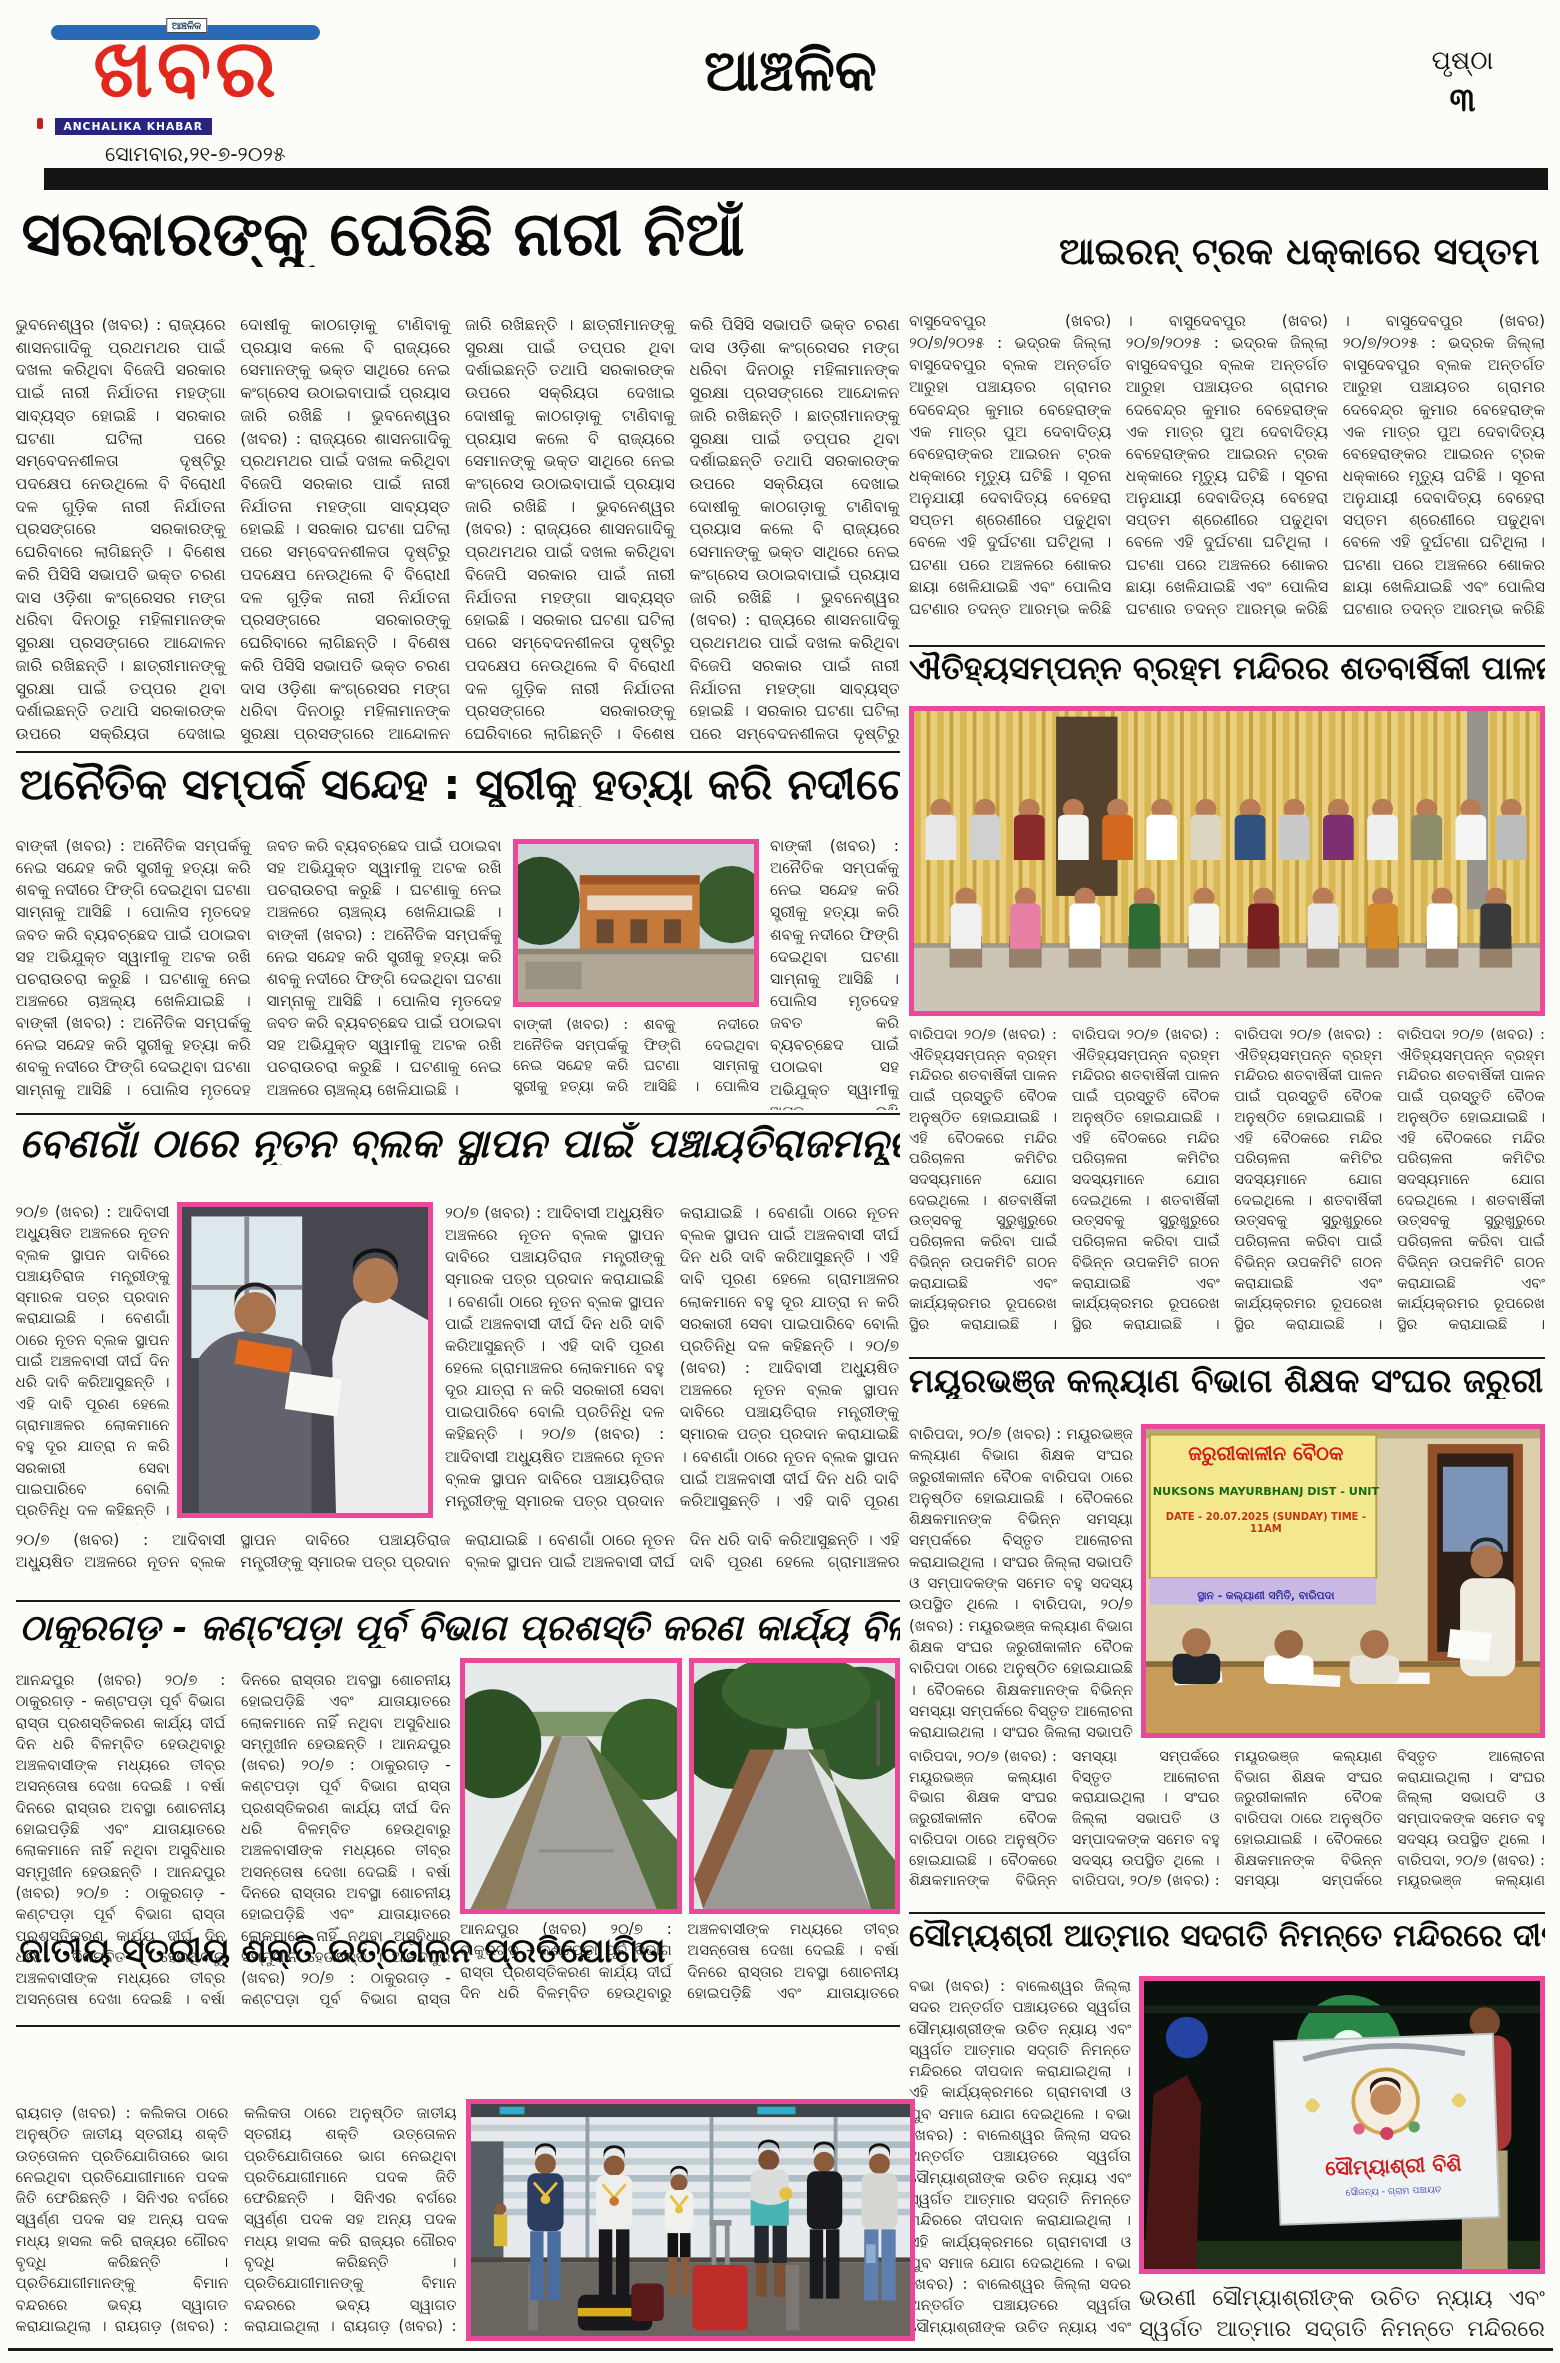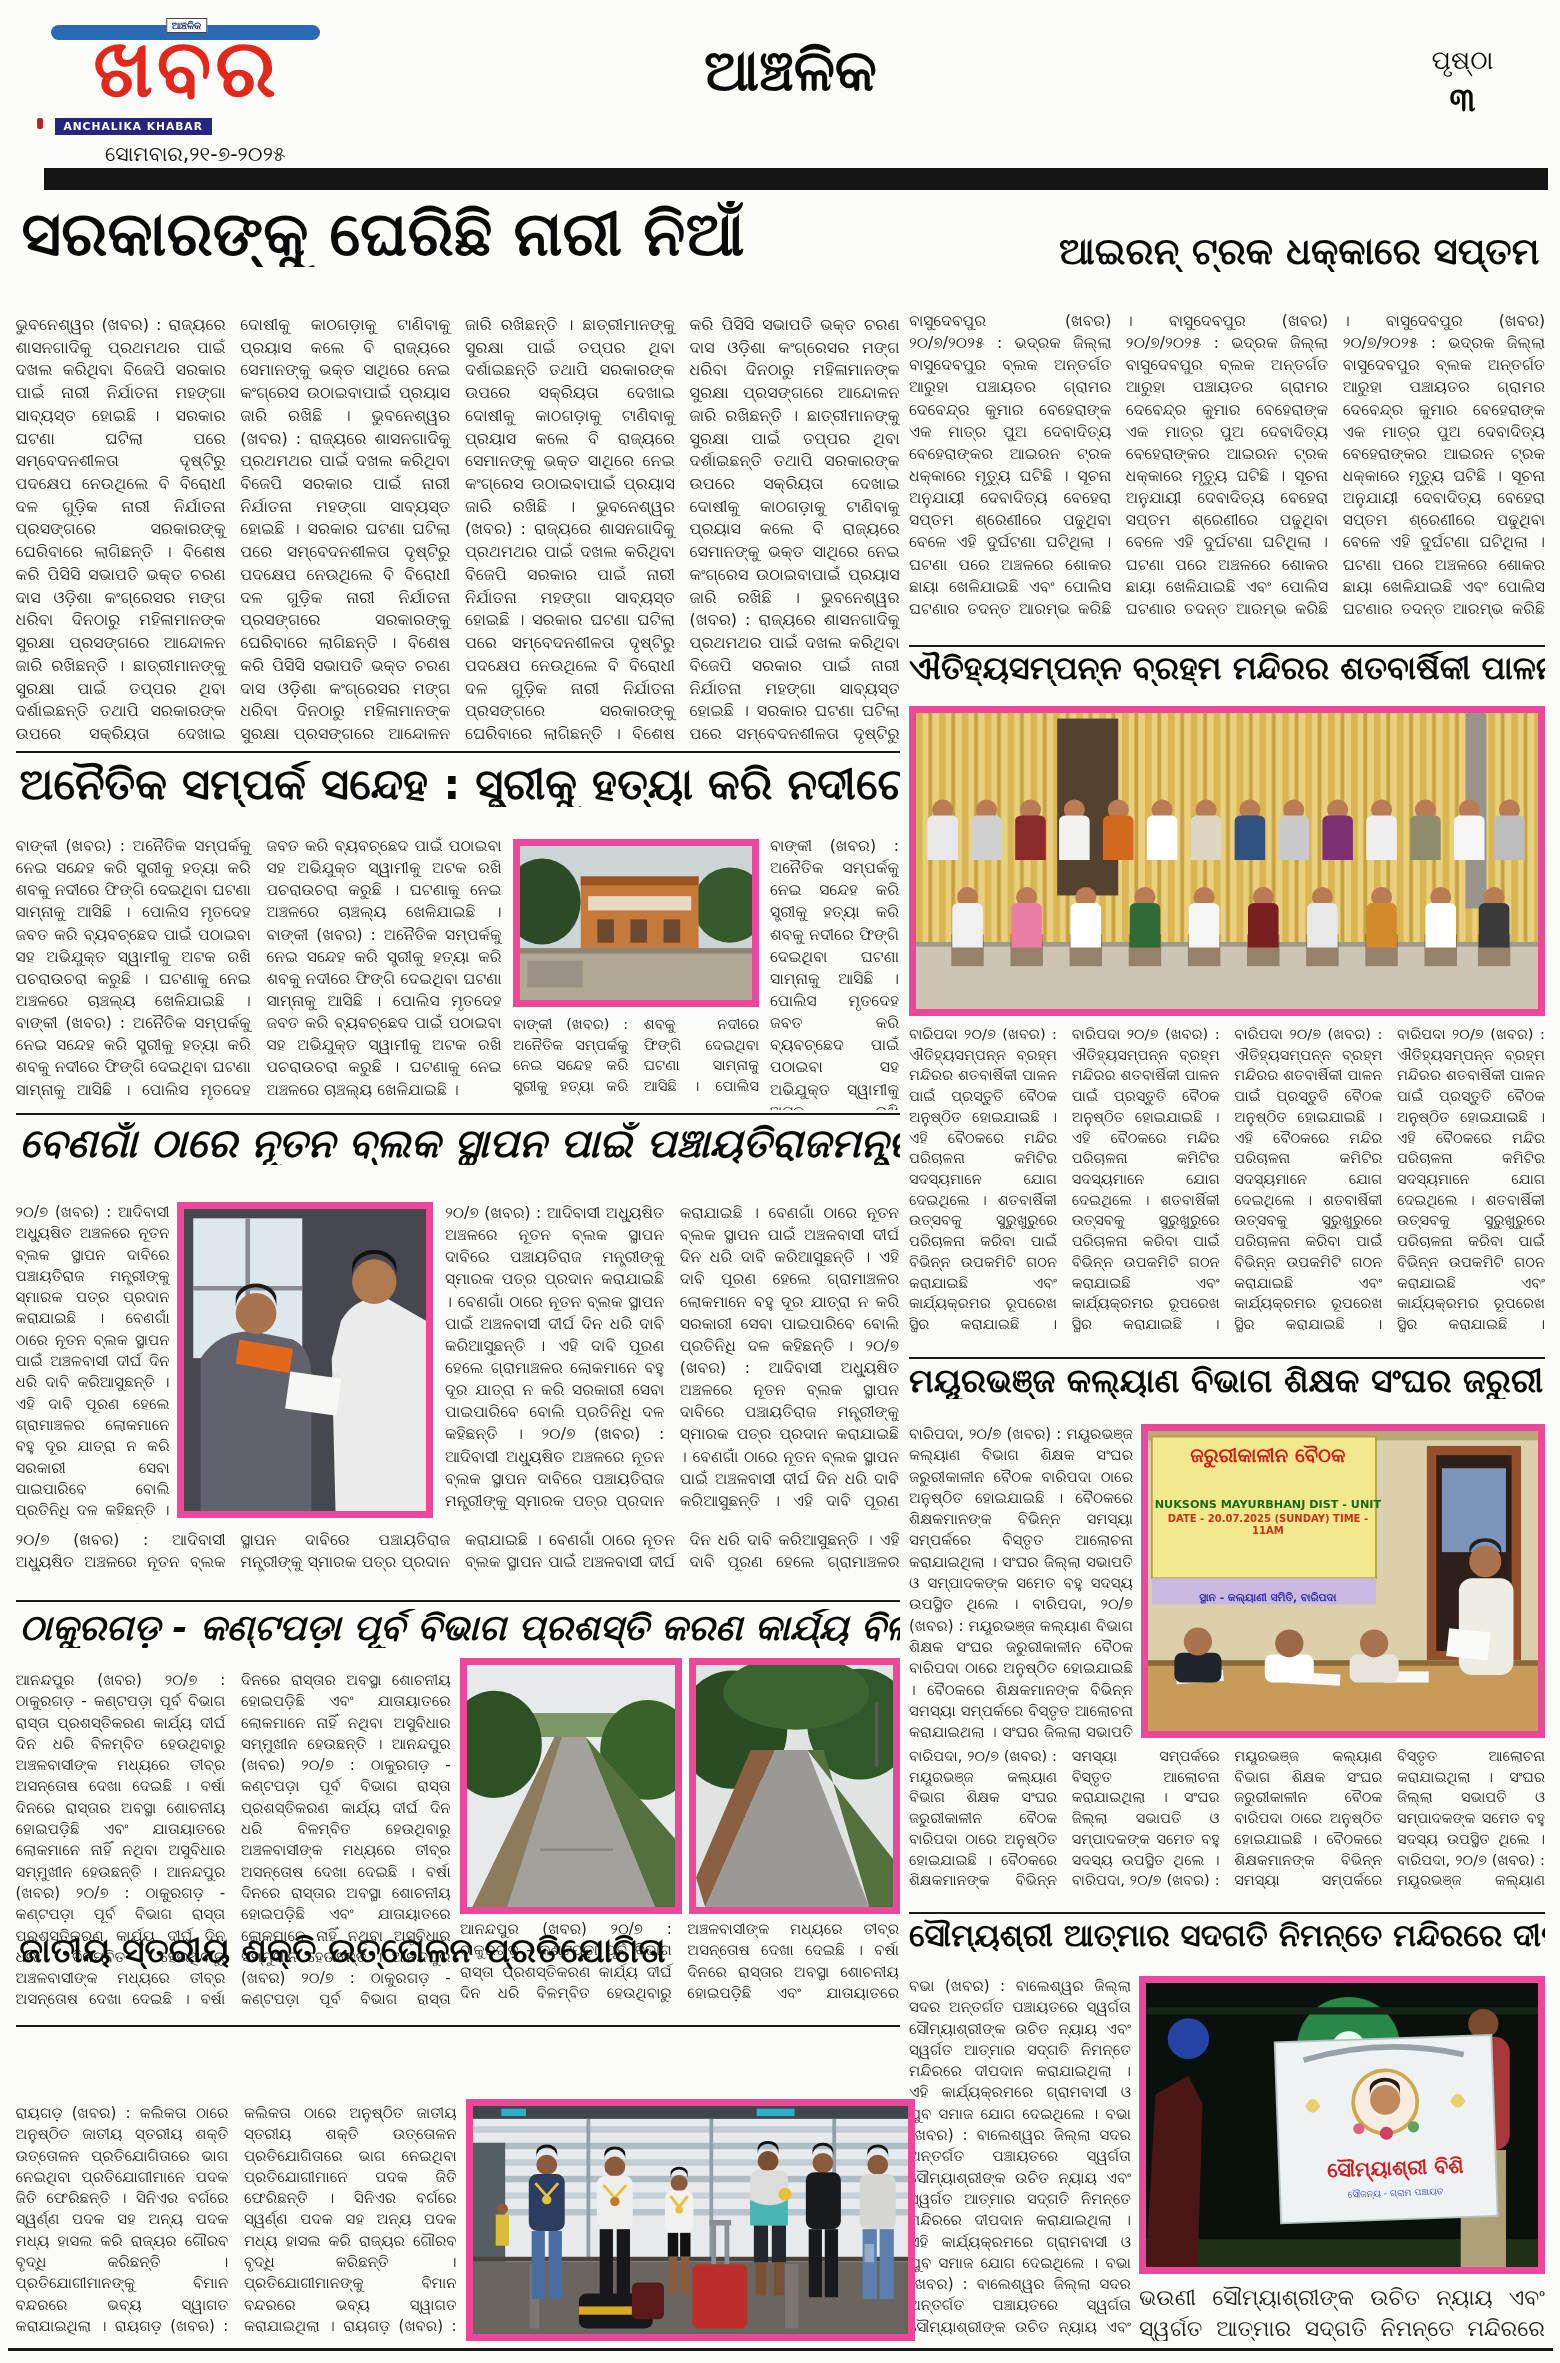--- a/index.html
+++ b/index.html
@@ -8,21 +8,21 @@
         font-family:"DejaVu Sans",sans-serif;color:#111;overflow:hidden}
   .hl{position:absolute;font-weight:800;color:#0a0a0a;white-space:nowrap;overflow:hidden;line-height:1.08}
   .hl.center{text-align:center}
   .hl.slant{font-style:italic}
   .body-text{position:absolute;text-align:justify;color:#1d1d1d;line-height:1.42;
              overflow:hidden;word-break:break-word}
   .cols-2{column-count:2;column-gap:15.6px}
   .cols-3{column-count:3;column-gap:14.6px}
   .cols-4{column-count:4;column-gap:14.6px}
   .rule{position:absolute;background:#1a1a1a}
-  .photo{position:absolute;overflow:hidden;background:#5eead4;border:7px solid #ec4899}
+  .photo{position:absolute;overflow:hidden;background:#5eead4;border:5px solid #ec4899}
   .photo svg{display:block;width:100%;height:100%}
   .over{position:absolute;text-align:center;line-height:1.15;pointer-events:none}
   
   .logo-wrap{position:absolute;left:39px;top:11.7px;width:295px;height:127px}
   .logo-bar{position:absolute;left:11.7px;top:13.7px;width:269px;height:14.6px;background:#2a6ab5;border-radius:7.8px}
   .logo-tag{position:absolute;left:50%;top:5.9px;transform:translateX(-50%);background:#fff;border:1px solid #444;
             font-size:9.8px;font-weight:700;color:#15335d;padding:0 4.9px;line-height:13.7px;white-space:nowrap}
   .logo-main{position:absolute;left:0;top:15.6px;width:100%;text-align:center;font-size:80px;font-weight:900;
              color:#e2271d;line-height:1.05;letter-spacing:3.9px;
              text-shadow:0 0 1px #fff,2px 2px 0 rgba(255,255,255,.6)}
@@ -189,21 +189,21 @@
       <rect x="124" y="240" width="52" height="30" rx="8" fill="#ffffff"></rect>
         <circle cx="150" cy="228" r="15" fill="#9c6a46"></circle>
       <rect x="214" y="240" width="52" height="30" rx="8" fill="#e8e4da"></rect>
         <circle cx="240" cy="228" r="15" fill="#a9734e"></circle>
       <rect x="330" y="158" width="58" height="104" rx="14" fill="#efece2"></rect>
       <circle cx="358" cy="140" r="17" fill="#a9734e"></circle>
       <path d="M341,136 a17,17 0 0 1 34,0 l0,-9 a17,12 0 0 0 -34,0 Z" fill="#222222"></path>
       <rect x="318" y="214" width="44" height="30" fill="#fbfbf8" transform="rotate(6 340 229)"></rect>
     </svg>
     <div class="over" style="left:5.9px;top:13.7px;width:228px;font-size:19.5px;font-weight:800;color:#d21a1a">ଜରୁରୀକାଳୀନ ବୈଠକ</div>
-    <div class="over" style="left:5.9px;top:68px;width:228px;font-size:11.2px;font-weight:800;color:#156a18">NUKSONS MAYURBHANJ DIST - UNIT</div>
+    <div class="over" style="left:5.9px;top:57px;width:228px;font-size:11.2px;font-weight:800;color:#156a18">NUKSONS MAYURBHANJ DIST - UNIT</div>
     <div class="over" style="left:5.9px;top:82px;width:228px;font-size:10px;font-weight:700;color:#c43418">DATE - 20.07.2025 (SUNDAY)   TIME - 11AM</div>
     <div class="over" style="left:5.9px;top:161px;width:228px;font-size:10.7px;font-weight:700;color:#2b2ba0">ସ୍ଥାନ - କଲ୍ୟାଣୀ ସମିତି, ବାରିପଦା</div>
   </div>
   <div class="body-text cols-4" style="left:909px;top:1746px;width:636px;height:164px;font-size:14.6px">ବାରିପଦା, ୨୦/୭ (ଖବର) : ମୟୂରଭଞ୍ଜ କଲ୍ୟାଣ ବିଭାଗ ଶିକ୍ଷକ ସଂଘର ଜରୁରୀକାଳୀନ ବୈଠକ ବାରିପଦା ଠାରେ ଅନୁଷ୍ଠିତ ହୋଇଯାଇଛି । ବୈଠକରେ ଶିକ୍ଷକମାନଙ୍କ ବିଭିନ୍ନ ସମସ୍ୟା ସମ୍ପର୍କରେ ବିସ୍ତୃତ ଆଲୋଚନା କରାଯାଇଥିଲା । ସଂଘର ଜିଲ୍ଲା ସଭାପତି ଓ ସମ୍ପାଦକଙ୍କ ସମେତ ବହୁ ସଦସ୍ୟ ଉପସ୍ଥିତ ଥିଲେ । ବାରିପଦା, ୨୦/୭ (ଖବର) : ମୟୂରଭଞ୍ଜ କଲ୍ୟାଣ ବିଭାଗ ଶିକ୍ଷକ ସଂଘର ଜରୁରୀକାଳୀନ ବୈଠକ ବାରିପଦା ଠାରେ ଅନୁଷ୍ଠିତ ହୋଇଯାଇଛି । ବୈଠକରେ ଶିକ୍ଷକମାନଙ୍କ ବିଭିନ୍ନ ସମସ୍ୟା ସମ୍ପର୍କରେ ବିସ୍ତୃତ ଆଲୋଚନା କରାଯାଇଥିଲା । ସଂଘର ଜିଲ୍ଲା ସଭାପତି ଓ ସମ୍ପାଦକଙ୍କ ସମେତ ବହୁ ସଦସ୍ୟ ଉପସ୍ଥିତ ଥିଲେ । ବାରିପଦା, ୨୦/୭ (ଖବର) : ମୟୂରଭଞ୍ଜ କଲ୍ୟାଣ ବିଭାଗ ଶିକ୍ଷକ ସଂଘର ଜରୁରୀକାଳୀନ ବୈଠକ ବାରିପଦା ଠାରେ ଅନୁଷ୍ଠିତ ହୋଇଯାଇଛି । ବୈଠକରେ ଶିକ୍ଷକମାନଙ୍କ ବିଭିନ୍ନ ସମସ୍ୟା ସମ୍ପର୍କରେ ବିସ୍ତୃତ ଆଲୋଚନା କରାଯାଇଥିଲା । ସଂଘର ଜିଲ୍ଲା ସଭାପତି ଓ ସମ୍ପାଦକଙ୍କ ସମେତ ବହୁ ସଦସ୍ୟ ଉପସ୍ଥିତ ଥିଲେ ।</div>
 
   <div class="rule" style="left:15.6px;top:1600px;width:884px;height:2px"></div>
   <div class="hl slant" style="left:19.5px;top:1609px;width:880px;font-size:36px">ଠାକୁରଗଡ଼ - କଣ୍ଟପଡ଼ା ପୂର୍ବ ବିଭାଗ ପ୍ରଶସ୍ତି କରଣ କାର୍ଯ୍ୟ ବିଳମ୍ବ କୁ ନେଇ ଜନ ଅସନ୍ତୋଷ</div>
   <div class="body-text cols-2" style="left:15.6px;top:1670px;width:435px;height:349px;font-size:15px">ଆନନ୍ଦପୁର (ଖବର) ୨୦/୭ : ଠାକୁରଗଡ଼ - କଣ୍ଟପଡ଼ା ପୂର୍ବ ବିଭାଗ ରାସ୍ତା ପ୍ରଶସ୍ତିକରଣ କାର୍ଯ୍ୟ ଦୀର୍ଘ ଦିନ ଧରି ବିଳମ୍ବିତ ହେଉଥିବାରୁ ଅଞ୍ଚଳବାସୀଙ୍କ ମଧ୍ୟରେ ତୀବ୍ର ଅସନ୍ତୋଷ ଦେଖା ଦେଇଛି । ବର୍ଷା ଦିନରେ ରାସ୍ତାର ଅବସ୍ଥା ଶୋଚନୀୟ ହୋଇପଡ଼ିଛି ଏବଂ ଯାତାୟାତରେ ଲୋକମାନେ ନାହିଁ ନଥିବା ଅସୁବିଧାର ସମ୍ମୁଖୀନ ହେଉଛନ୍ତି । ଆନନ୍ଦପୁର (ଖବର) ୨୦/୭ : ଠାକୁରଗଡ଼ - କଣ୍ଟପଡ଼ା ପୂର୍ବ ବିଭାଗ ରାସ୍ତା ପ୍ରଶସ୍ତିକରଣ କାର୍ଯ୍ୟ ଦୀର୍ଘ ଦିନ ଧରି ବିଳମ୍ବିତ ହେଉଥିବାରୁ ଅଞ୍ଚଳବାସୀଙ୍କ ମଧ୍ୟରେ ତୀବ୍ର ଅସନ୍ତୋଷ ଦେଖା ଦେଇଛି । ବର୍ଷା ଦିନରେ ରାସ୍ତାର ଅବସ୍ଥା ଶୋଚନୀୟ ହୋଇପଡ଼ିଛି ଏବଂ ଯାତାୟାତରେ ଲୋକମାନେ ନାହିଁ ନଥିବା ଅସୁବିଧାର ସମ୍ମୁଖୀନ ହେଉଛନ୍ତି । ଆନନ୍ଦପୁର (ଖବର) ୨୦/୭ : ଠାକୁରଗଡ଼ - କଣ୍ଟପଡ଼ା ପୂର୍ବ ବିଭାଗ ରାସ୍ତା ପ୍ରଶସ୍ତିକରଣ କାର୍ଯ୍ୟ ଦୀର୍ଘ ଦିନ ଧରି ବିଳମ୍ବିତ ହେଉଥିବାରୁ ଅଞ୍ଚଳବାସୀଙ୍କ ମଧ୍ୟରେ ତୀବ୍ର ଅସନ୍ତୋଷ ଦେଖା ଦେଇଛି । ବର୍ଷା ଦିନରେ ରାସ୍ତାର ଅବସ୍ଥା ଶୋଚନୀୟ ହୋଇପଡ଼ିଛି ଏବଂ ଯାତାୟାତରେ ଲୋକମାନେ ନାହିଁ ନଥିବା ଅସୁବିଧାର ସମ୍ମୁଖୀନ ହେଉଛନ୍ତି । ଆନନ୍ଦପୁର (ଖବର) ୨୦/୭ : ଠାକୁରଗଡ଼ - କଣ୍ଟପଡ଼ା ପୂର୍ବ ବିଭାଗ ରାସ୍ତା ପ୍ରଶସ୍ତିକରଣ କାର୍ଯ୍ୟ ଦୀର୍ଘ ଦିନ ଧରି ବିଳମ୍ବିତ ହେଉଥିବାରୁ ଅଞ୍ଚଳବାସୀଙ୍କ ମଧ୍ୟରେ ତୀବ୍ର ଅସନ୍ତୋଷ ଦେଖା ଦେଇଛି । ବର୍ଷା ଦିନରେ ରାସ୍ତାର ଅବସ୍ଥା ଶୋଚନୀୟ ହୋଇପଡ଼ିଛି ଏବଂ ଯାତାୟାତରେ ଲୋକମାନେ ନାହିଁ ନଥିବା ଅସୁବିଧାର ସମ୍ମୁଖୀନ ହେଉଛନ୍ତି ।</div>
   <div class="photo" style="left:460px;top:1658px;width:222px;height:256px">
     <svg viewBox="0 0 228 262" preserveAspectRatio="none">

